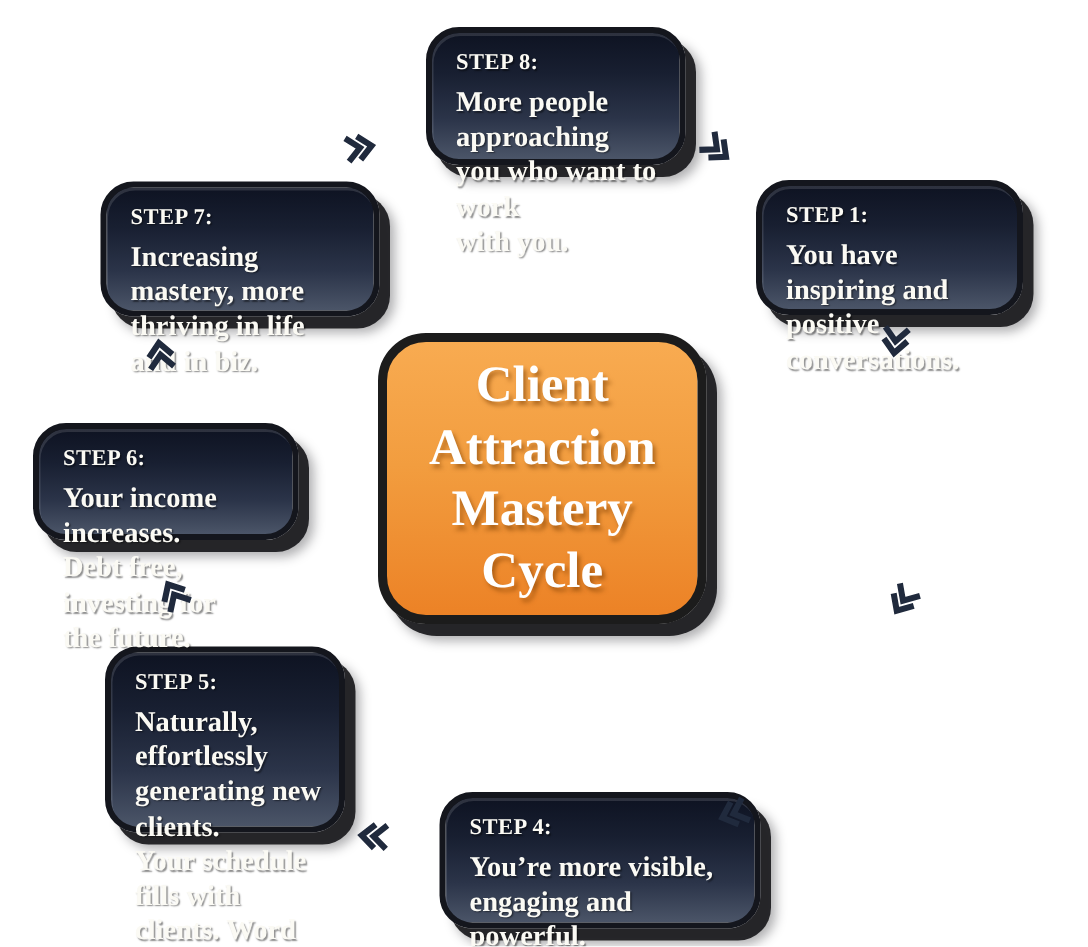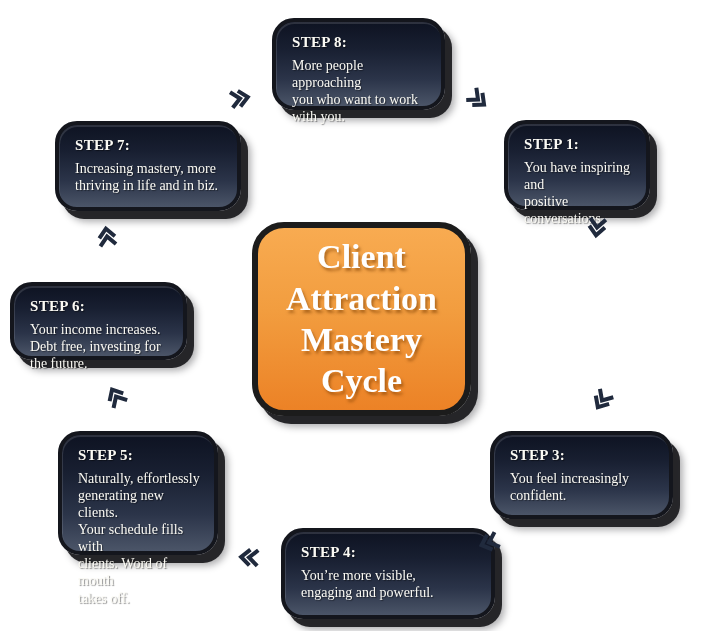--- a/index.html
+++ b/index.html
@@ -11,27 +11,28 @@
   
   .step-box {
     position:absolute; box-sizing:border-box;
     background:linear-gradient(180deg,#0e1322 0%,#181f31 32%,#2b3449 68%,#4b5568 100%);
     border:4px solid #14161d;
     border-radius:22px;
     box-shadow:7px 8px 0 rgba(30,30,33,0.95), 10px 11px 7px rgba(30,30,33,0.35),
                inset 1px 2px 0 rgba(255,255,255,0.13);
     color:#fbfaf4;
     padding:12px 12px 10px 16px;
+    margin-left:12px;
   }
   .step-label { font-weight:bold; font-size:15px; letter-spacing:0.3px; margin-bottom:6px;
                 text-shadow:1px 1px 1px rgba(0,0,0,0.45); }
-  .step-text  { font-weight:normal; font-size:14px; line-height:1.22; white-space:pre-line;
+  .step-text  { font-weight:bold; font-size:19px; line-height:1.22; white-space:pre-line;
                 text-shadow:1px 1px 1px rgba(0,0,0,0.45); }
 
-  .pos-s1 { left:504px; top:120px; width:146px; height:90px;  }
+  .pos-s1 { left:492px; top:120px; width:178px; height:90px;  }
   .pos-s2 { left:540px; top:280px; width:178px; height:104px; }
   .pos-s3 { left:490px; top:431px; width:183px; height:88px;  }
   .pos-s4 { left:281px; top:528px; width:214px; height:91px;  }
   .pos-s5 { left:58px;  top:431px; width:160px; height:124px; }
   .pos-s6 { left:10px;  top:282px; width:177px; height:78px;  }
   .pos-s7 { left:55px;  top:121px; width:186px; height:90px;  }
   .pos-s8 { left:272px; top:18px;  width:173px; height:92px;  }
 
   
   .center-box {
@@ -75,25 +76,20 @@
 Cycle</div>
   </div>
 
   <div class="step-box pos-s1">
     <div class="step-label">STEP 1:</div>
     <div class="step-text">You have inspiring and
 positive conversations.</div>
   </div>
 
 
-  <div class="step-box pos-s3">
-    <div class="step-label">STEP 3:</div>
-    <div class="step-text">You feel increasingly
-confident.</div>
-  </div>
 
   <div class="step-box pos-s4">
     <div class="step-label">STEP 4:</div>
     <div class="step-text">You’re more visible,
 engaging and powerful.</div>
   </div>
 
   <div class="step-box pos-s5">
     <div class="step-label">STEP 5:</div>
     <div class="step-text">Naturally, effortlessly

